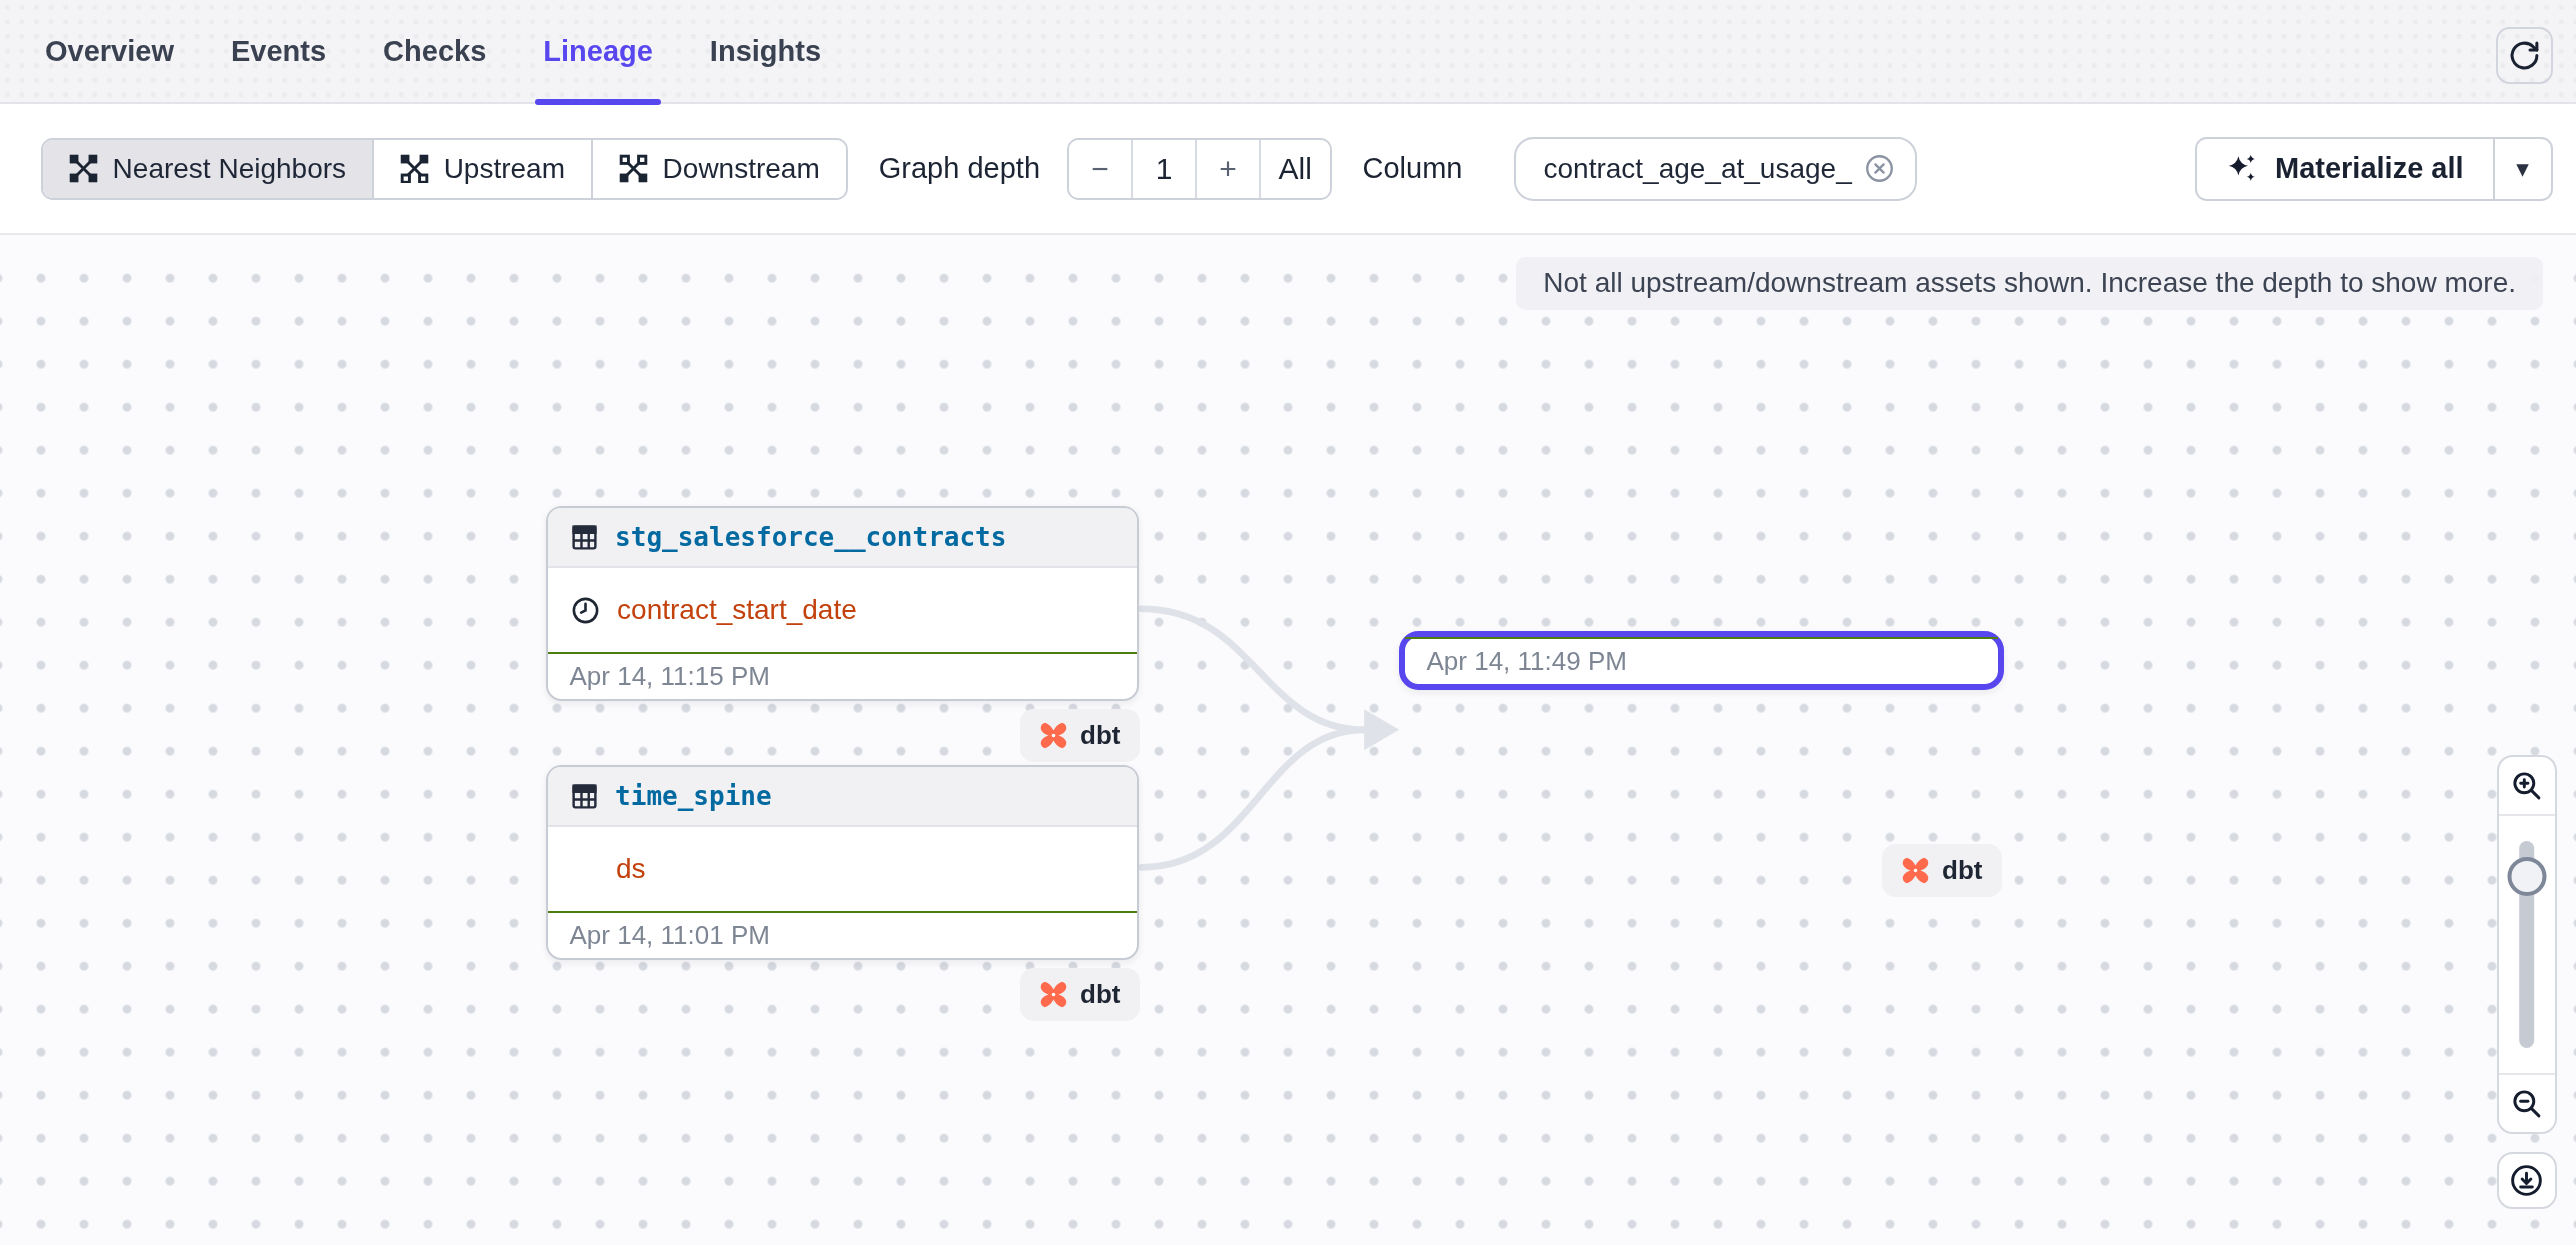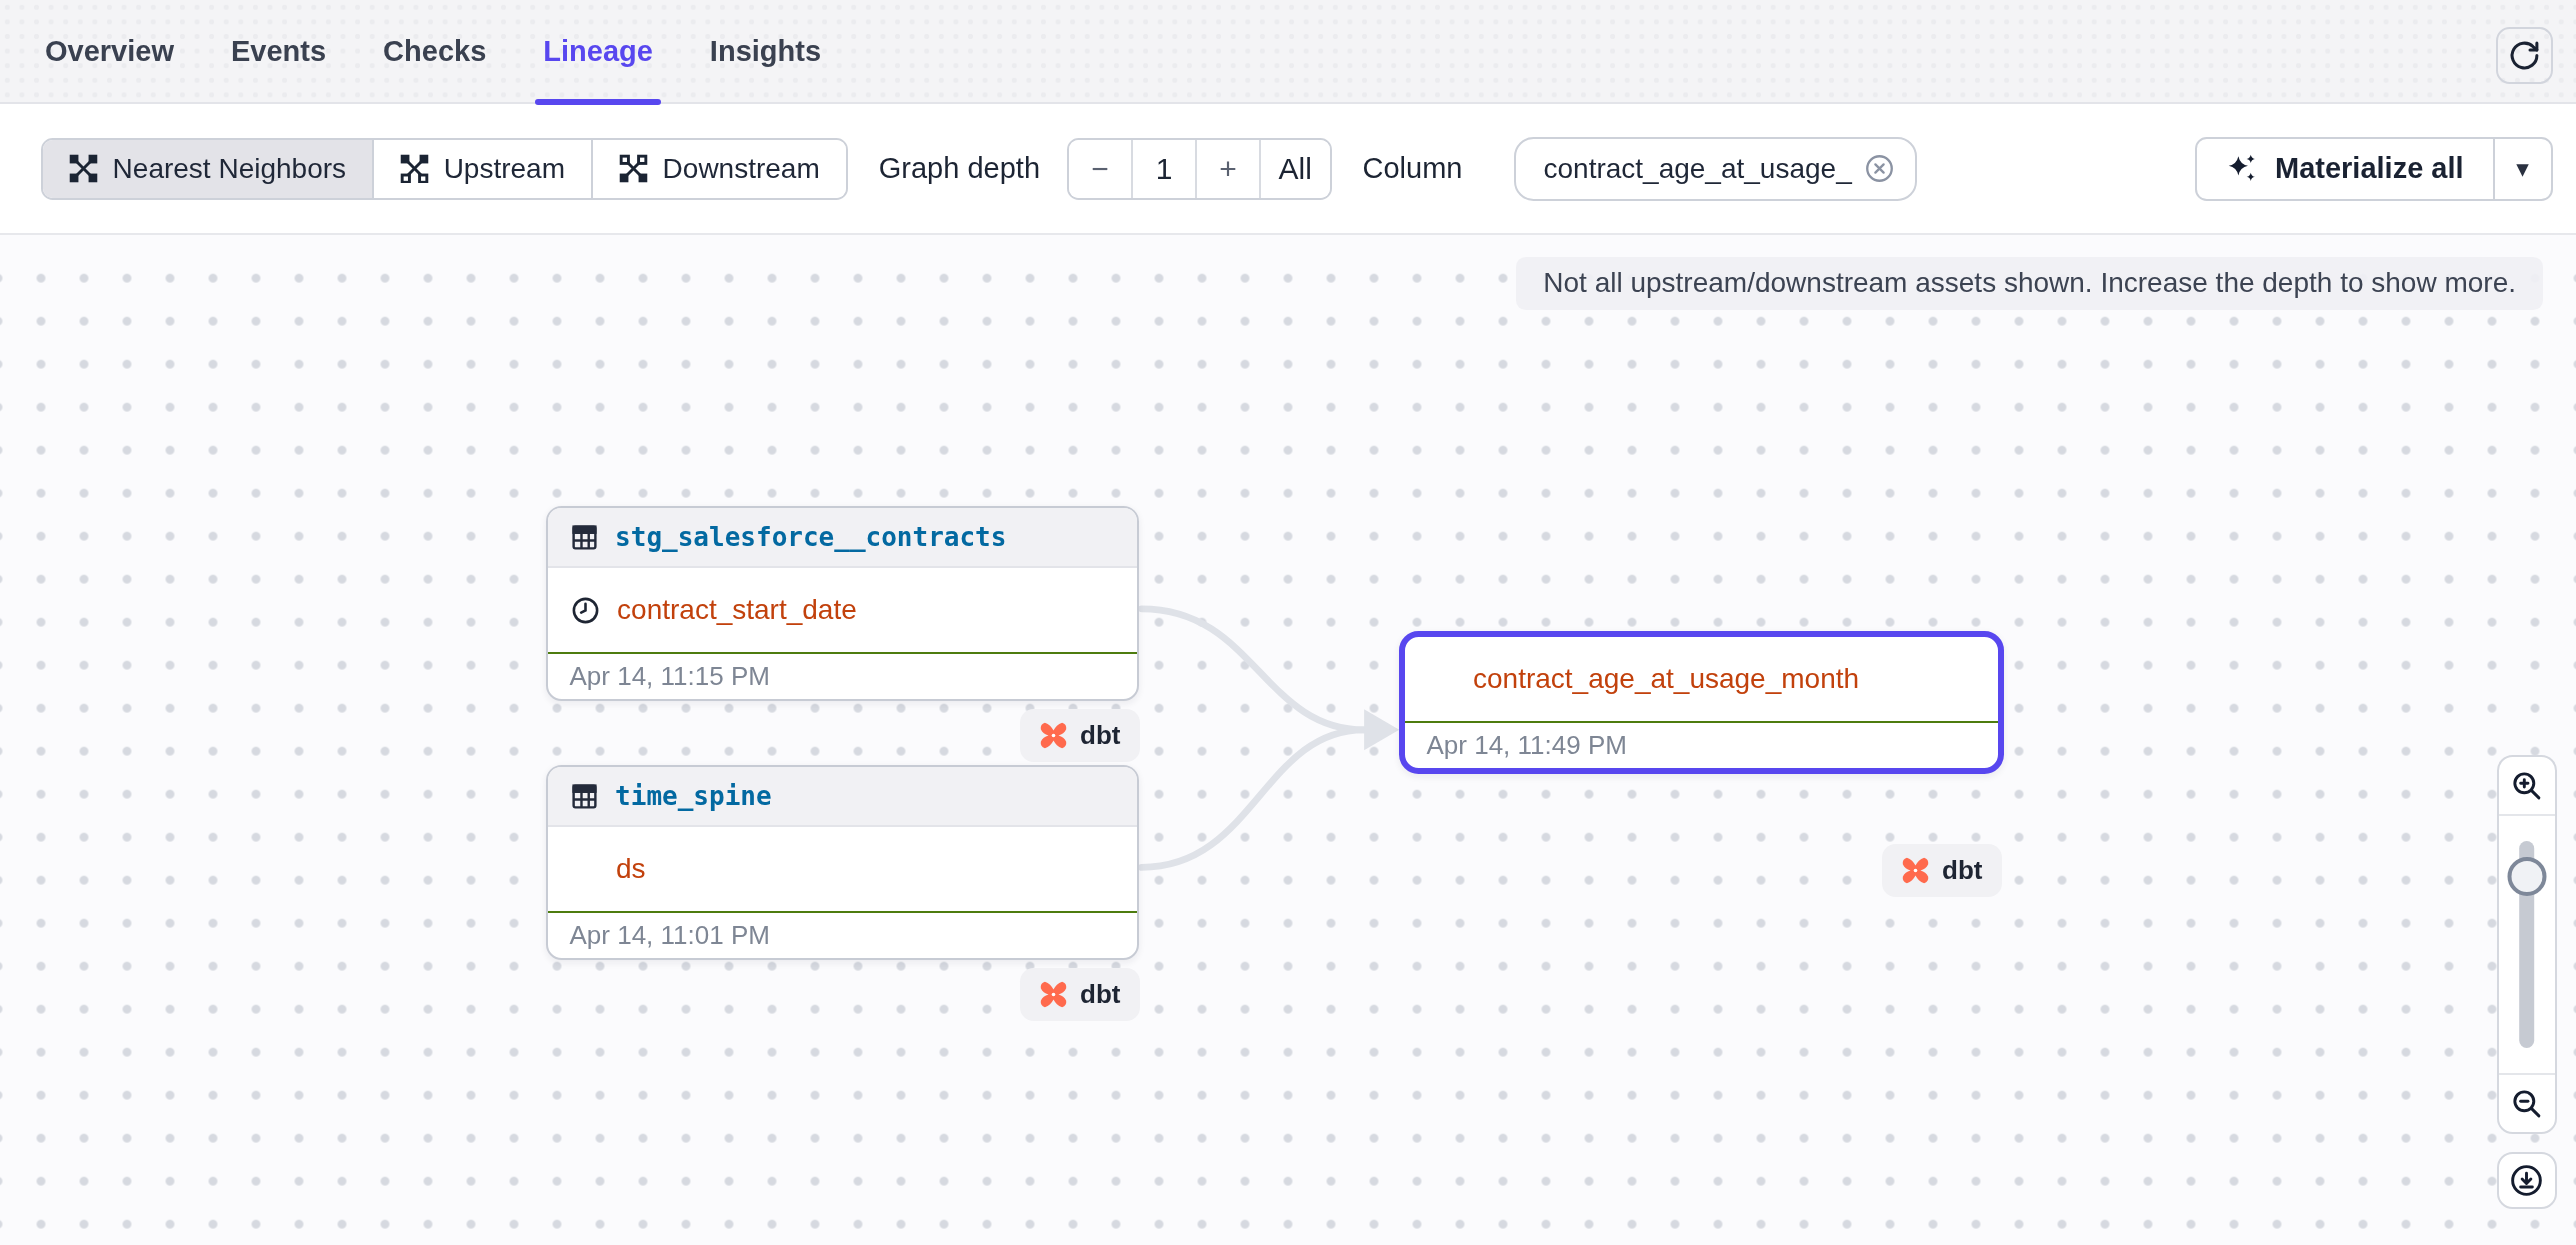--- a/index.html
+++ b/index.html
@@ -278,23 +278,20 @@
     <span>
       <svg width="29" height="29" viewBox="0 0 32 32">
         <path fill="#ff6a4d" d="M16 10.5 C18 6.5 21 3.5 25.5 2 C29 3 30.5 5.5 30 9 C28.5 13 25.5 14.5 21.5 16 C25.5 17.5 28.5 19 30 23 C30.5 26.5 29 29 25.5 30 C21 28.5 18 25.5 16 21.5 C14 25.5 11 28.5 6.5 30 C3 29 1.5 26.5 2 23 C3.5 19 6.5 17.5 10.5 16 C6.5 14.5 3.5 13 2 9 C1.5 5.5 3 3 6.5 2 C11 3.5 14 6.5 16 10.5 Z"></path>
         <circle cx="16" cy="16" r="2" fill="#fff"></circle>
       </svg>
     </span>
     <span>dbt</span>
   </div>
 
   <div class="node selected" style="left:1399px; top:388px;">
-    <div class="node-row no-icon">
-      <span>contract_age_at_usage_month</span>
-    </div>
     <div class="node-footer">
       <span>Apr 14, 11:49 PM</span>
     </div>
   </div>
   <div class="dbt-badge" style="right:574px; top:601px;">
     <span>
       <svg width="29" height="29" viewBox="0 0 32 32">
         <path fill="#ff6a4d" d="M16 10.5 C18 6.5 21 3.5 25.5 2 C29 3 30.5 5.5 30 9 C28.5 13 25.5 14.5 21.5 16 C25.5 17.5 28.5 19 30 23 C30.5 26.5 29 29 25.5 30 C21 28.5 18 25.5 16 21.5 C14 25.5 11 28.5 6.5 30 C3 29 1.5 26.5 2 23 C3.5 19 6.5 17.5 10.5 16 C6.5 14.5 3.5 13 2 9 C1.5 5.5 3 3 6.5 2 C11 3.5 14 6.5 16 10.5 Z"></path>
         <circle cx="16" cy="16" r="2" fill="#fff"></circle>
       </svg>

